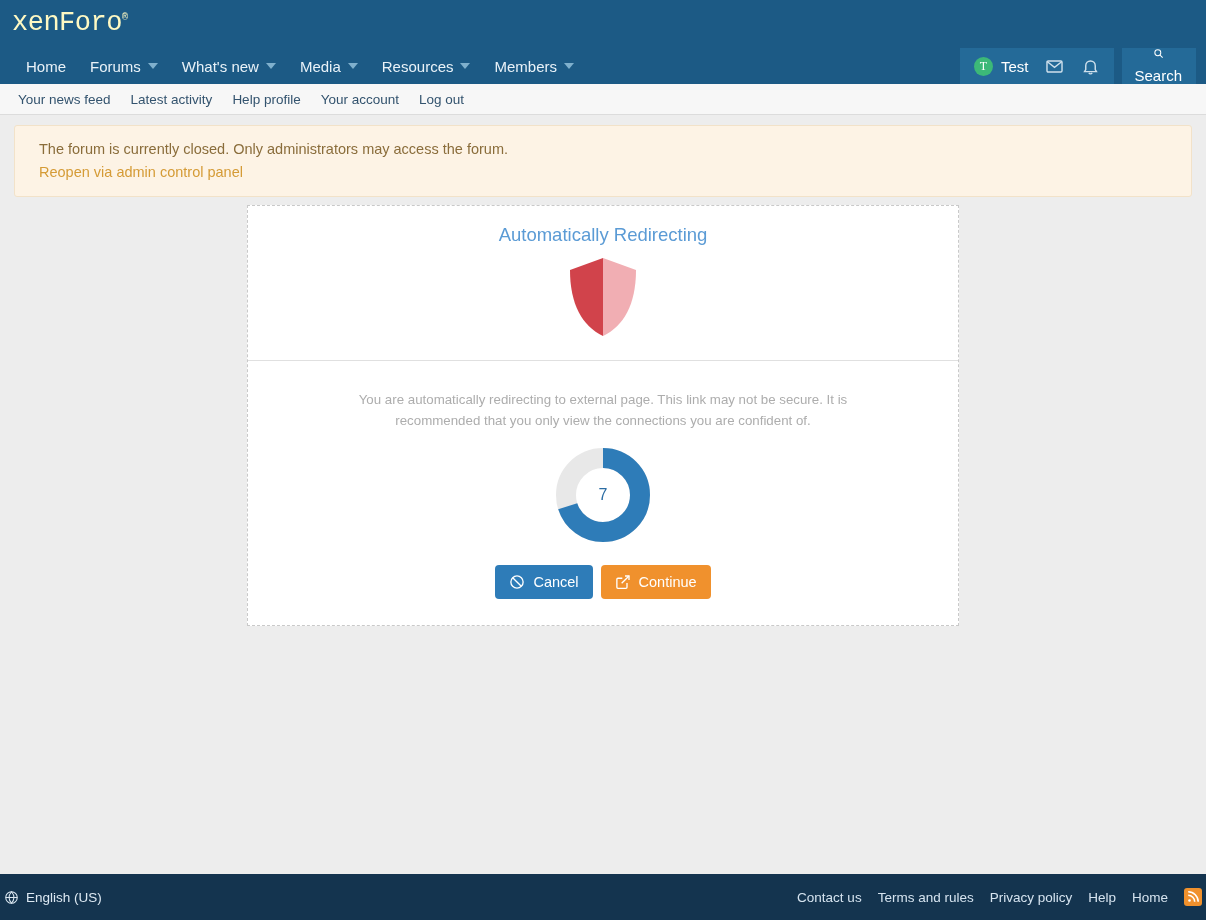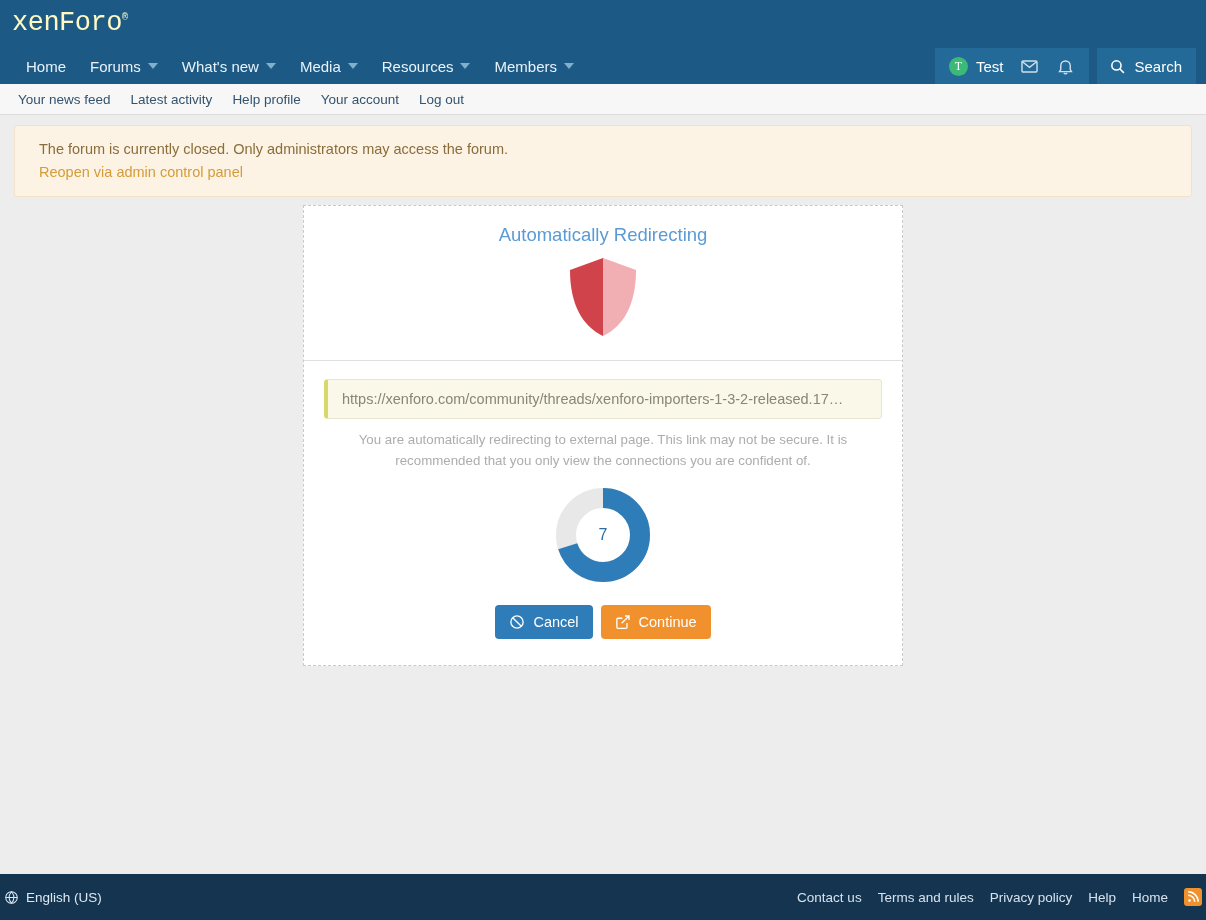--- a/index.html
+++ b/index.html
@@ -88,20 +88,21 @@
     display: flex; align-items: center; justify-content: center;
     cursor: pointer;
   }
   .search-group {
     display: flex; align-items: center; gap: 8px;
     background: #246a98;
     height: 36px;
     padding: 0 14px 0 12px;
     margin-left: 8px;
     cursor: pointer;
+    flex-direction: column;
   }
   .search-label { color: #ffffff; font-size: 15px; }
 
   
   .subnav {
     background: #f7f7f7;
     border-bottom: 1px solid #dcdcdc;
     height: 31px;
     flex: 0 0 auto;
     display: flex;
@@ -135,21 +136,21 @@
   }
   .notice-text { color: #8a6d3b; font-size: 14.5px; display: block; }
   .notice-link {
     color: #d59b36; font-size: 14.5px; display: block;
     cursor: pointer; margin-top: 2px;
   }
 
   
   .panel-wrap { display: flex; justify-content: center; margin-top: 8px; }
   .panel {
-    width: 600px;
+    width: 712px;
     background: #ffffff;
     border: 1px dashed #c9c9c9;
   }
   .panel-top {
     padding: 18px 0 22px;
     border-bottom: 1px solid #e0e0e0;
     text-align: center;
   }
   .panel-title {
     color: #5b9bd5;
@@ -312,21 +313,20 @@
           <h2 class="panel-title">Automatically Redirecting</h2>
           <div class="shield-wrap">
             <svg width="74" height="82" viewBox="0 0 74 82">
               <path d="M37 2 L70 14 C70 48 58 70 37 80 Z" fill="#f1aeb3"></path>
               <path d="M37 2 L4 14 C4 48 16 70 37 80 Z" fill="#d1434b"></path>
             </svg>
           </div>
         </div>
 
         <div class="panel-bottom">
-          <div class="url-box">https://xenforo.com/community/threads/xenforo-importers-1-3-2-released.17…</div>
           <p class="redirect-desc">You are automatically redirecting to external page. This link may not be secure. It is recommended that you only view the connections you are confident of.</p>
 
           <div class="timer-wrap">
             <div class="timer">
               <svg width="96" height="96" viewBox="0 0 96 96">
                 <circle cx="48" cy="48" r="37" fill="none" stroke="#e8e8e8" stroke-width="20"></circle>
                 <circle id="progress-arc" cx="48" cy="48" r="37" fill="none" stroke="#2e7cb8" stroke-width="20" stroke-dasharray="232.4778563656447 232.4778563656447" stroke-dashoffset="69.74" transform="rotate(-90 48 48)"></circle>
               </svg>
               <span class="timer-number">7</span>
             </div>

